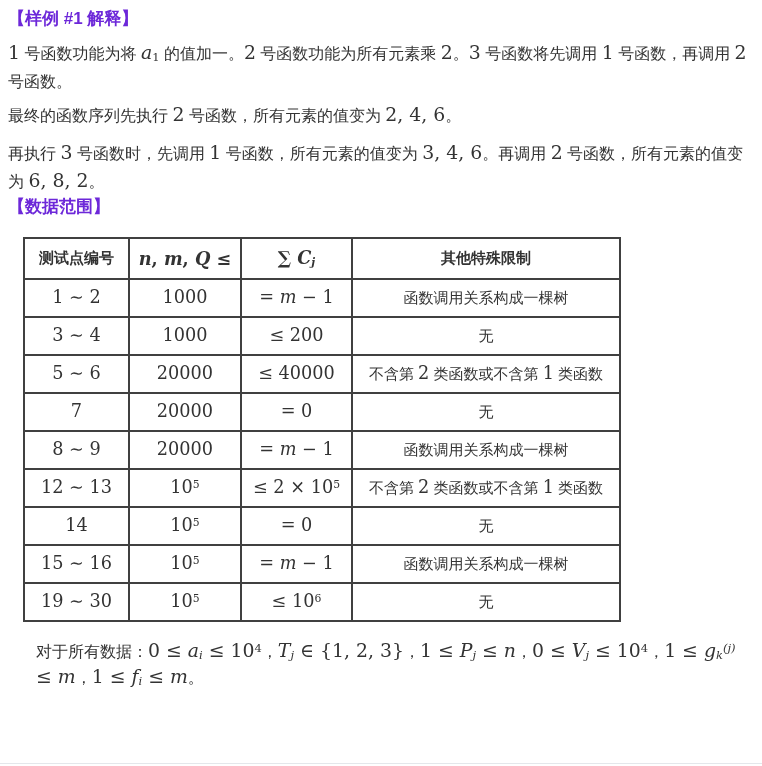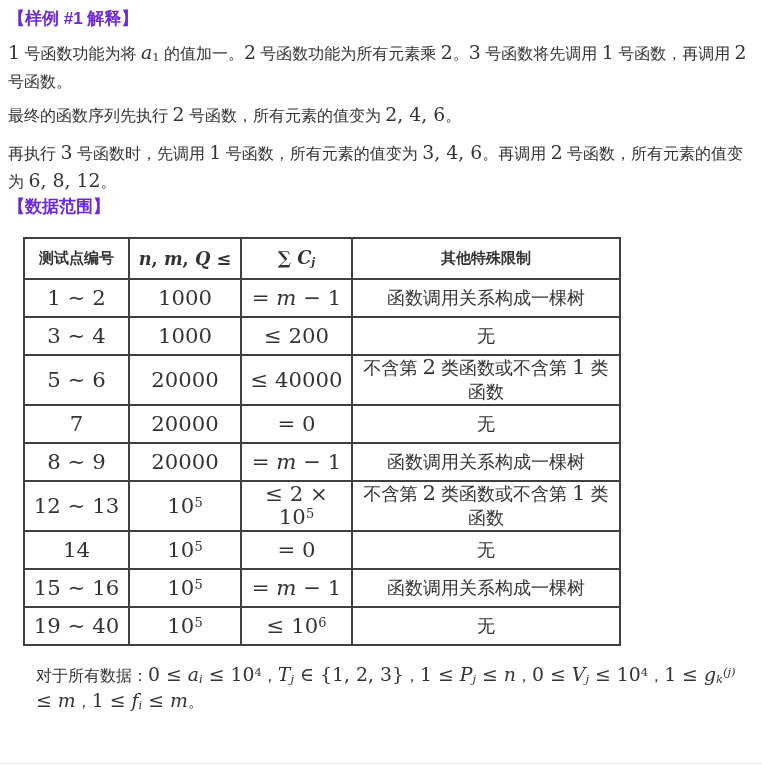--- a/index.html
+++ b/index.html
@@ -20,41 +20,41 @@
   .para.third  { margin-top: 10px; }
   .para.footer { margin-top: 17px; line-height: 26px; margin-left: 28px; }
   table.range {
     border-collapse: collapse; table-layout: fixed;
     margin: 19px 0 0 15px; text-align: center; color: #333333;
   }
   table.range th, table.range td {
     border: 2px solid #404040; padding: 0 6px; overflow: hidden;
   }
   table.range th { height: 39px; font-size: 15px; font-weight: 700; }
-  table.range td { height: 36px; font-size: 18px; font-weight: 400; }
+  table.range td { height: 36px; font-size: 15px; font-weight: 400; }
   
   .m { font-family: "DejaVu Serif", "Liberation Serif", serif; font-size: 1.18em; line-height: 1; }
   .i { font-style: italic; }
   .bd { font-weight: 700; }
   .sp { font-size: 0.72em; vertical-align: 0.45em; }
   .sb { font-size: 0.72em; vertical-align: -0.2em; }
   hr.bottom {
     border: none; border-top: 1px solid #e4e7eb;
     position: absolute; left: 0; top: 763px; width: 762px; margin: 0;
   }
 </style>
 </head>
 <body>
 
 <div class="content">
   <h3 class="sec">【样例 #1 解释】</h3>
 
   <p class="para first"><span class="m">1</span><span> 号函数功能为将 </span><span class="m i">a</span><span class="m sb">1</span><span> 的值加一。</span><span class="m">2</span><span> 号函数功能为所有元素乘 </span><span class="m">2</span><span>。</span><span class="m">3</span><span> 号函数将先调用 </span><span class="m">1</span><span> 号函数，再调用 </span><span class="m">2</span><span> 号函数。</span></p>
   <p class="para tight"><span>最终的函数序列先执行 </span><span class="m">2</span><span> 号函数，所有元素的值变为 </span><span class="m">2, 4, 6</span><span>。</span></p>
-  <p class="para third"><span>再执行 </span><span class="m">3</span><span> 号函数时，先调用 </span><span class="m">1</span><span> 号函数，所有元素的值变为 </span><span class="m">3, 4, 6</span><span>。再调用 </span><span class="m">2</span><span> 号函数，所有元素的值变为 </span><span class="m">6, 8, 12</span><span>。</span></p>
+  <p class="para third"><span>再执行 </span><span class="m">3</span><span> 号函数时，先调用 </span><span class="m">1</span><span> 号函数，所有元素的值变为 </span><span class="m">3, 4, 6</span><span>。再调用 </span><span class="m">2</span><span> 号函数，所有元素的值变为 </span><span class="m">6, 8, 2</span><span>。</span></p>
 
   <h3 class="sec second">【数据范围】</h3>
 
   <table class="range">
     <colgroup>
         <col style="width: 105px;">
         <col style="width: 112px;">
         <col style="width: 111px;">
         <col style="width: 268px;">
       </colgroup>
@@ -109,21 +109,21 @@
           <td><span class="m">= 0</span></td>
           <td><span>无</span></td>
         </tr>
         <tr>
           <td><span class="m">15 ∼ 16</span></td>
           <td><span class="m">10</span><span class="m sp">5</span></td>
           <td><span class="m">= </span><span class="m i">m</span><span class="m"> − 1</span></td>
           <td><span>函数调用关系构成一棵树</span></td>
         </tr>
         <tr>
-          <td><span class="m">19 ∼ 40</span></td>
+          <td><span class="m">19 ∼ 30</span></td>
           <td><span class="m">10</span><span class="m sp">5</span></td>
           <td><span class="m">≤ 10</span><span class="m sp">6</span></td>
           <td><span>无</span></td>
         </tr>
       </tbody>
   </table>
 
   <p class="para footer"><span>对于所有数据：</span><span class="m">0 ≤ </span><span class="m i">a</span><span class="m i sb">i</span><span class="m"> ≤ 10</span><span class="m sp">4</span><span>，</span><span class="m i">T</span><span class="m i sb">j</span><span class="m"> ∈ {1, 2, 3}</span><span>，</span><span class="m">1 ≤ </span><span class="m i">P</span><span class="m i sb">j</span><span class="m"> ≤ </span><span class="m i">n</span><span>，</span><span class="m">0 ≤ </span><span class="m i">V</span><span class="m i sb">j</span><span class="m"> ≤ 10</span><span class="m sp">4</span><span>，</span><span class="m">1 ≤ </span><span class="m i">g</span><span class="m i sb">k</span><span class="m i sp">(j)</span><span class="m"> ≤ </span><span class="m i">m</span><span>，</span><span class="m">1 ≤ </span><span class="m i">f</span><span class="m i sb">i</span><span class="m"> ≤ </span><span class="m i">m</span><span>。</span></p>
 </div>
 

